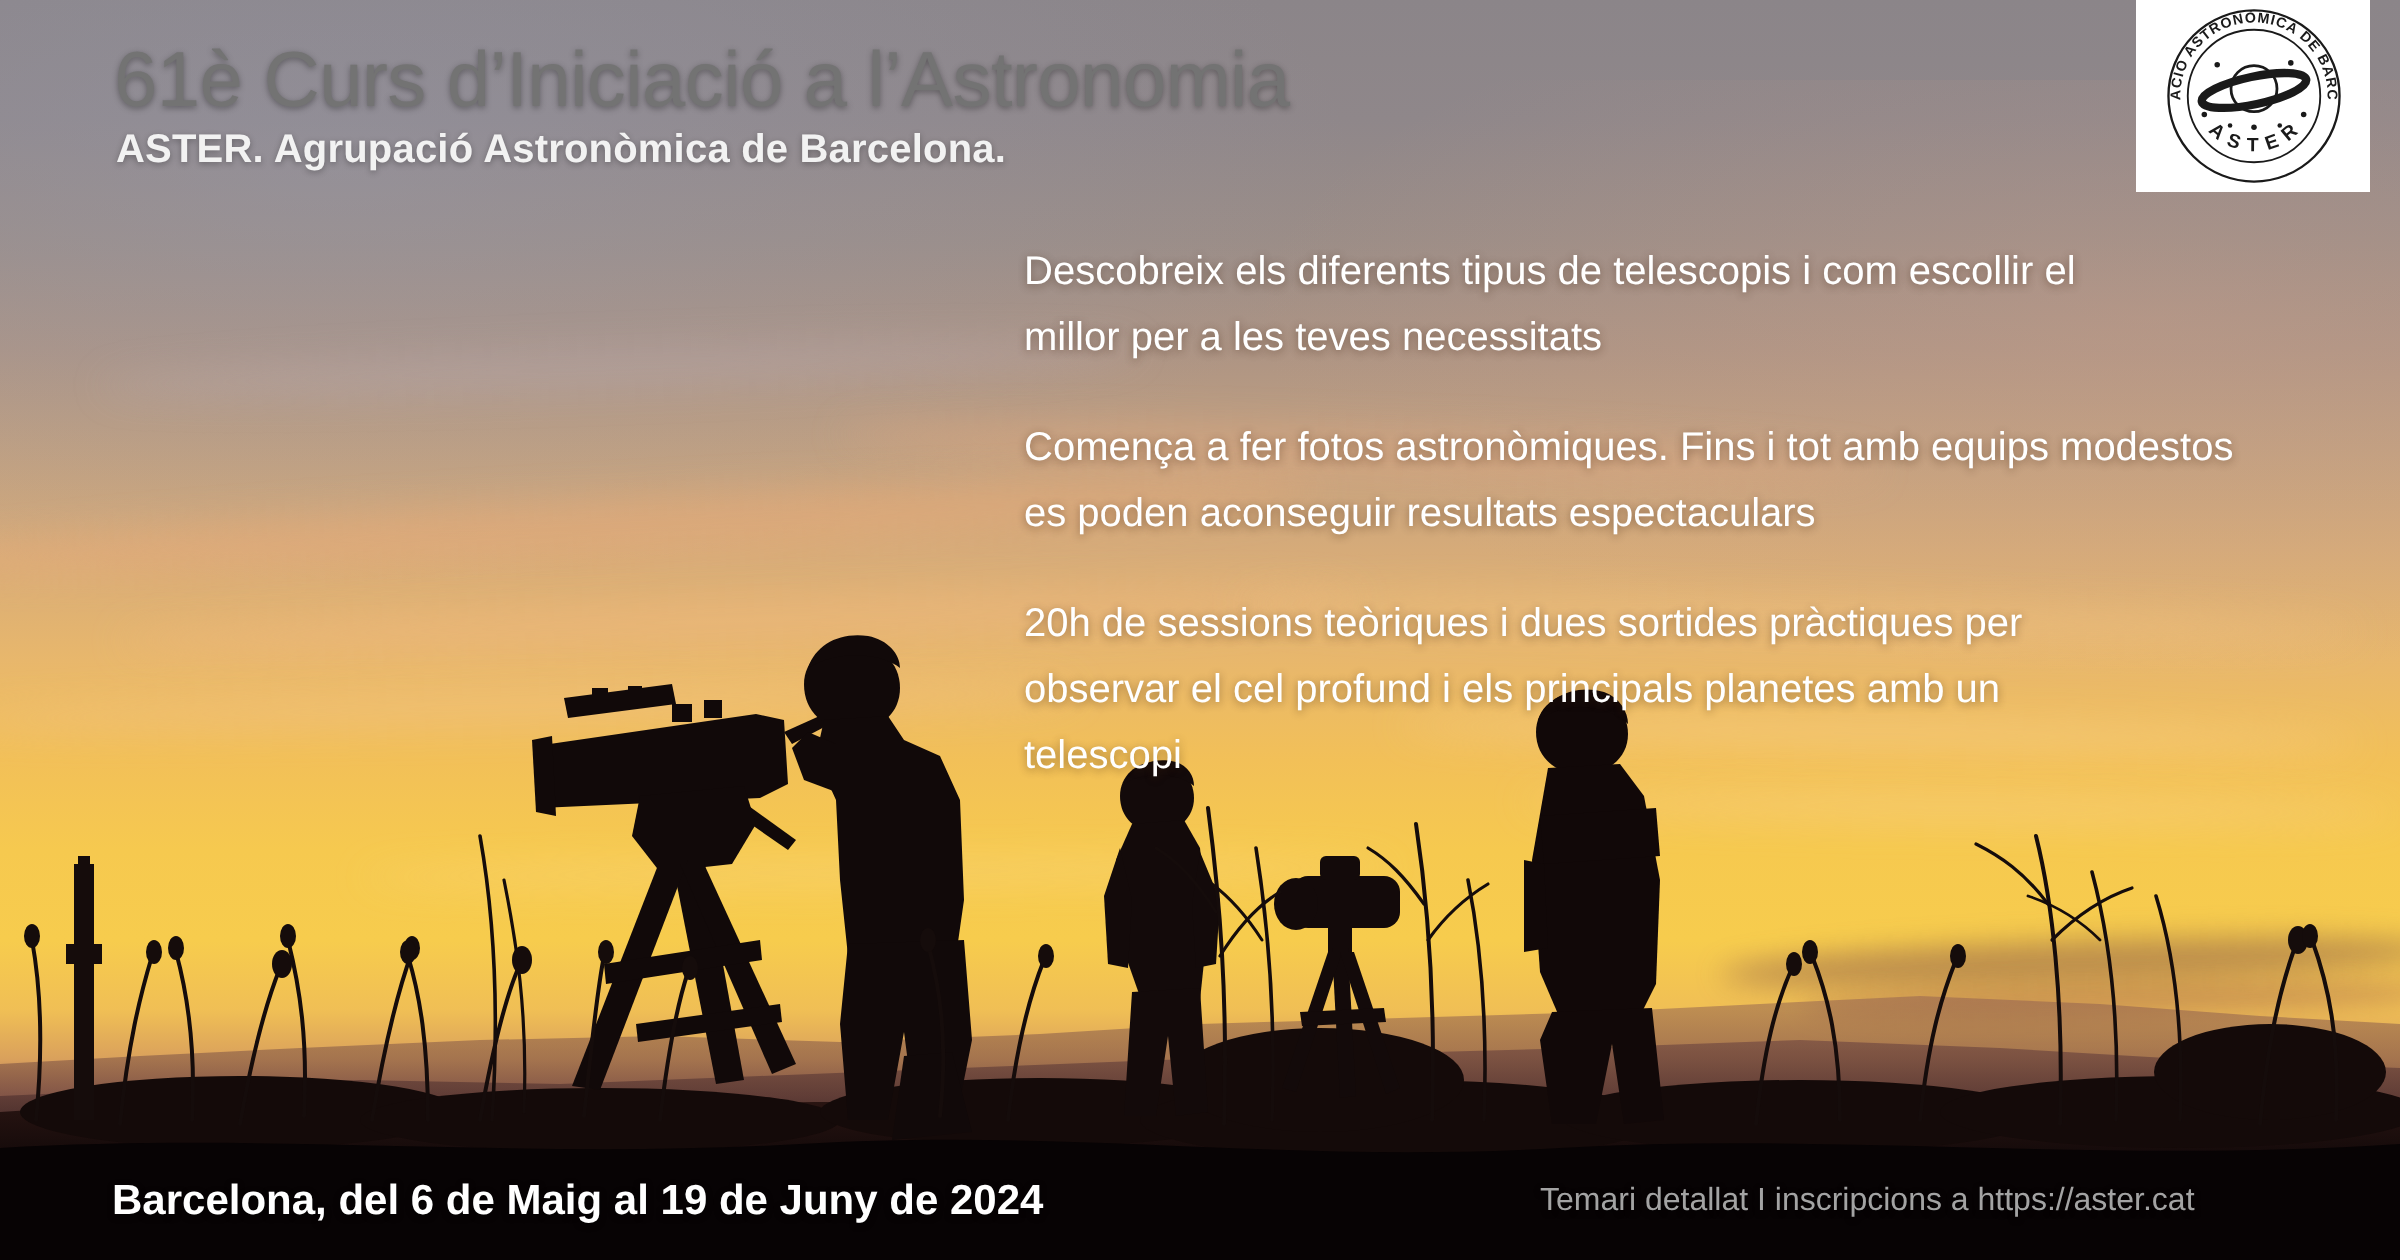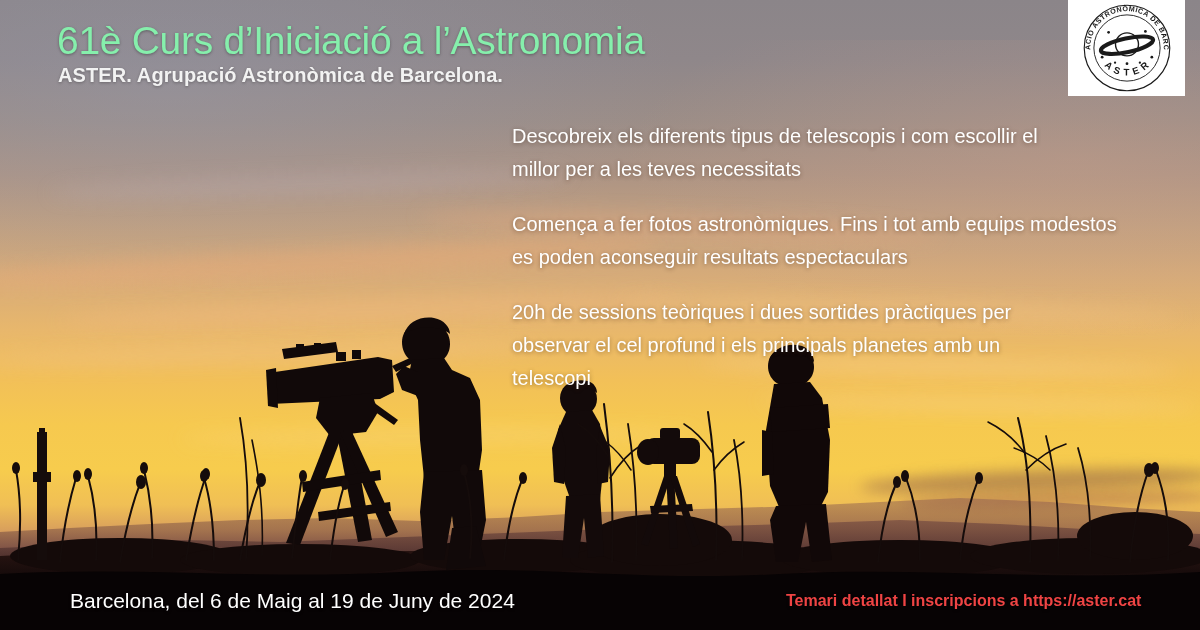--- a/index.html
+++ b/index.html
@@ -58,51 +58,50 @@
   .c10{ left:900px; top:492px; width:320px; height:16px; background:rgba(150,85,75,0.4); transform:rotate(-1.5deg); filter:blur(6px); }
   .c11{ left:50px; top:175px; width:520px; height:18px; background:rgba(190,175,185,0.30); transform:rotate(-2deg); }
 
   
   .scene{ position:absolute; inset:0; }
   .scene svg{ position:absolute; left:0; top:0; }
 
   
   .title{
     position:absolute; left:57px; top:19px;
-    font-size:39px; font-weight:400; color:#86efac; letter-spacing:-0.3px;
+    font-size:39px; font-weight:400; color:#737373; letter-spacing:-0.3px;
     text-shadow:0 1px 3px rgba(0,0,0,0.35);
     white-space:nowrap;
   }
   .subtitle{
     position:absolute; left:58px; top:64px;
     font-size:20px; font-weight:700; color:#f2f2f2; letter-spacing:0.1px;
     text-shadow:0 1px 3px rgba(0,0,0,0.3);
     white-space:nowrap;
   }
 
   .bullets{ position:absolute; left:512px; top:120px; width:690px; }
   .bullet{ margin-bottom:22px; }
   .bullet p{
     font-size:20px; line-height:33px; color:#ffffff; font-weight:400;
     text-shadow:0 1px 4px rgba(60,30,10,0.45);
     white-space:nowrap;
   }
 
   .footer-left{
-    position:absolute; left:70px; top:589px;
-    font-size:21px; color:#ffffff; font-weight:400;
+    position:absolute; left:56px; top:589px;
+    font-size:21px; color:#ffffff; font-weight:700;
     text-shadow:0 1px 3px rgba(0,0,0,0.6);
     white-space:nowrap;
   }
   .footer-right{
     position:absolute; left:770px; top:592px;
-    font-size:16px; color:#ef4444; font-weight:700;
+    font-size:16px; color:#a3a3a3; font-weight:400;
     text-shadow:0 1px 3px rgba(0,0,0,0.6);
     white-space:nowrap;
-    margin-left:16px;
   }
 
   
   .logo-box{
     position:absolute; left:1068px; top:0px;
     width:117px; height:96px;
     background:#ffffff;
     display:flex; align-items:center; justify-content:center;
   }
 </style>

